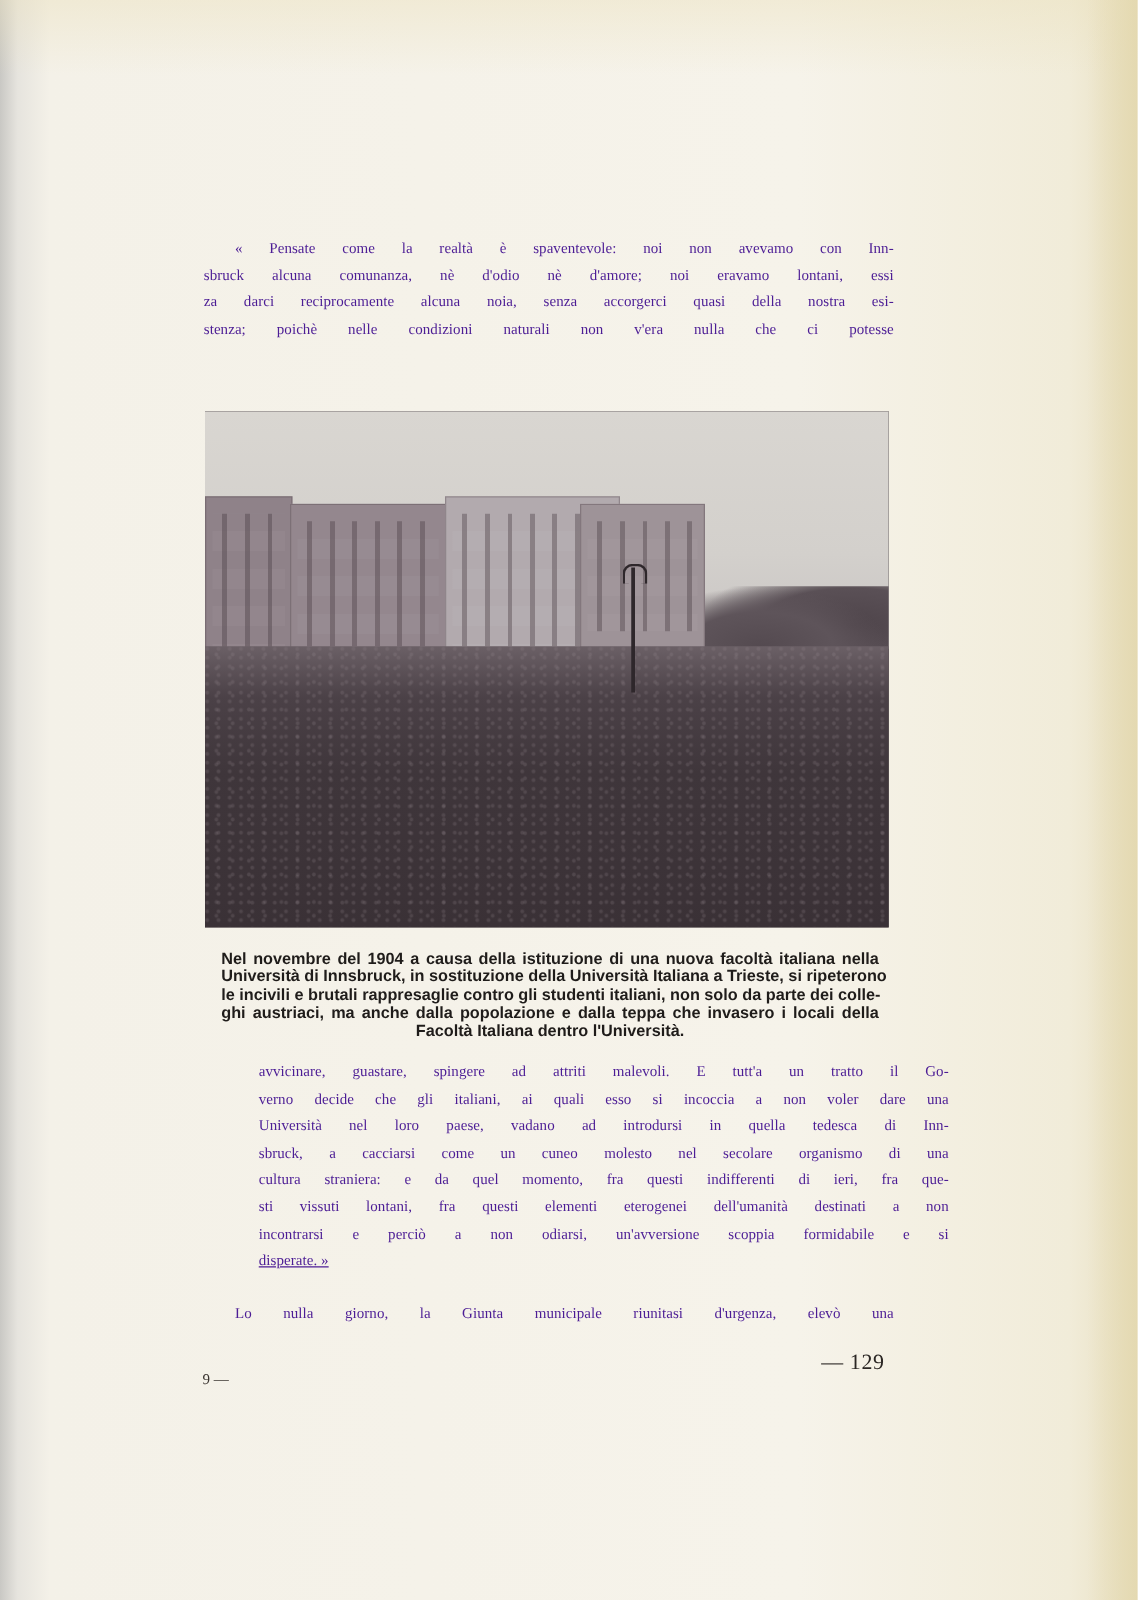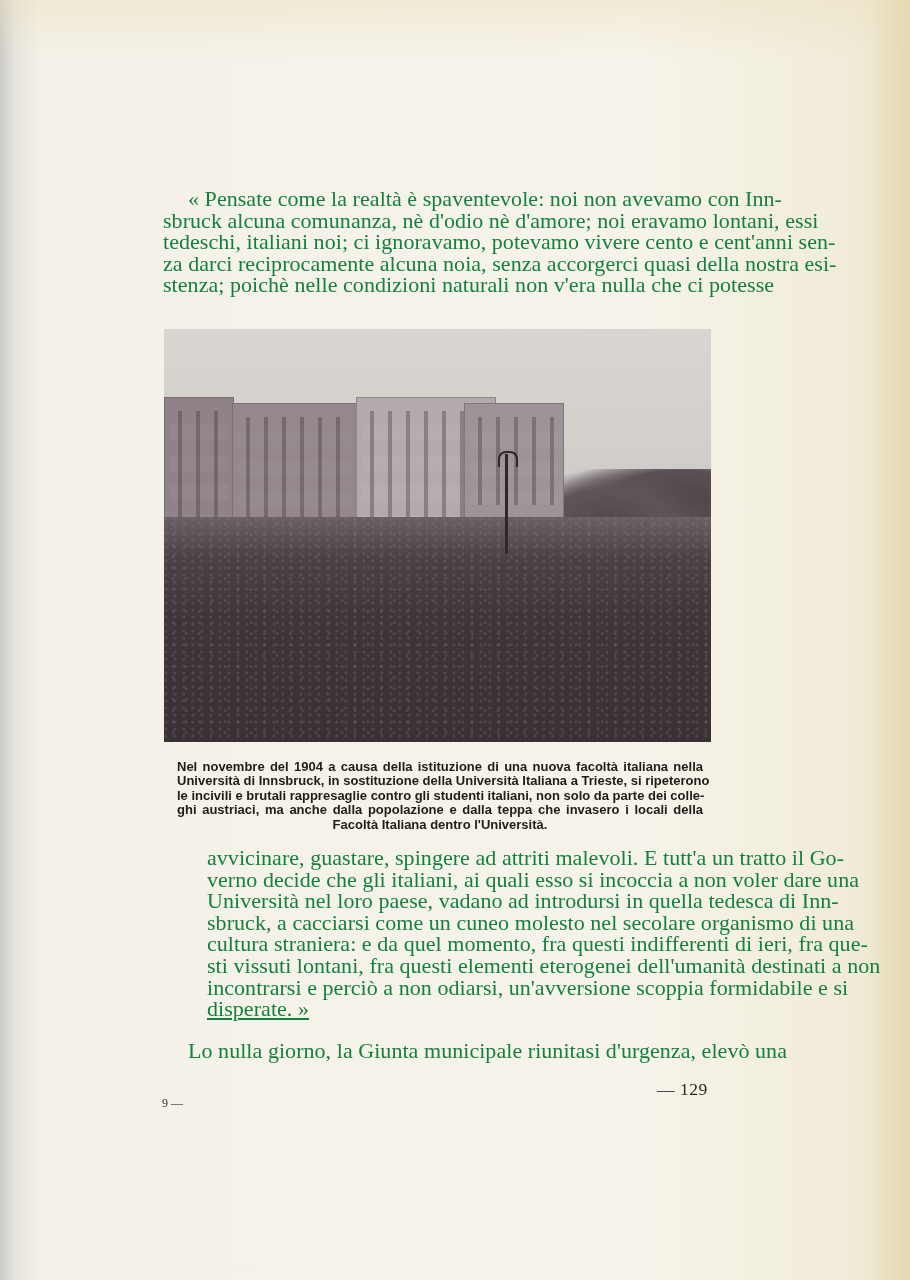--- a/index.html
+++ b/index.html
@@ -13,22 +13,22 @@
       position: absolute; left: 0; top: 0; width: 910px; height: 60px;
       background: linear-gradient(180deg, rgba(235,225,190,0.45), rgba(246,243,234,0));
     }
     .page-shade-right {
       position: absolute; right: 0; top: 0; width: 40px; height: 1280px;
       background: linear-gradient(90deg, rgba(240,232,205,0), rgba(226,214,170,0.7));
     }
     .body-text {
       position: absolute; left: 163px; width: 552px;
       font-family: "Liberation Serif", "DejaVu Serif", serif;
-      font-size: 22px; line-height: 21.6px;
-      text-align: justify; color: #15803d;
+      font-size: 12px; line-height: 21.6px;
+      text-align: justify; color: #4c1d95;
       letter-spacing: 0.05px;
     }
     .line { display: block; text-align: justify; text-align-last: justify; white-space: nowrap; }
     .line.last { text-align-last: left; text-decoration: underline; }
     .indent { padding-left: 25px; }
     #para-top { top: 188px; }
     #para-bottom { top: 847px; margin-left: 44px; }
     #para-next { top: 1040px; }
     .photo {
       position: absolute; left: 164px; top: 329px; width: 547px; height: 413px;
@@ -94,21 +94,20 @@
   </style>
 </head>
 <body>
 
 <div class="page-shade-top"></div>
 <div class="page-shade-right"></div>
 
 <div class="body-text" id="para-top">
   <span class="line indent">« Pensate come la realtà è spaventevole: noi non avevamo con Inn-</span>
   <span class="line">sbruck alcuna comunanza, nè d'odio nè d'amore; noi eravamo lontani, essi</span>
-  <span class="line">tedeschi, italiani noi; ci ignoravamo, potevamo vivere cento e cent'anni sen-</span>
   <span class="line">za darci reciprocamente alcuna noia, senza accorgerci quasi della nostra esi-</span>
   <span class="line">stenza; poichè nelle condizioni naturali non v'era nulla che ci potesse</span>
 </div>
 
 <div class="photo">
   <div class="sky"></div>
   <div class="bldg b1">
       <div class="win"></div>
     </div>
   <div class="bldg b2">

